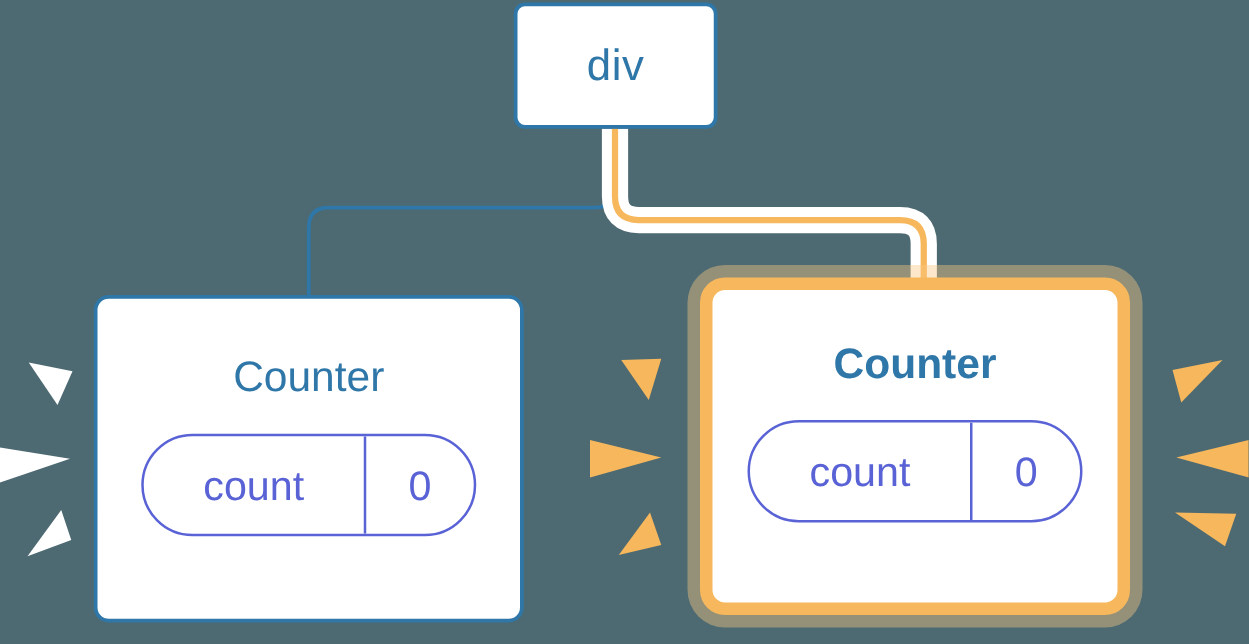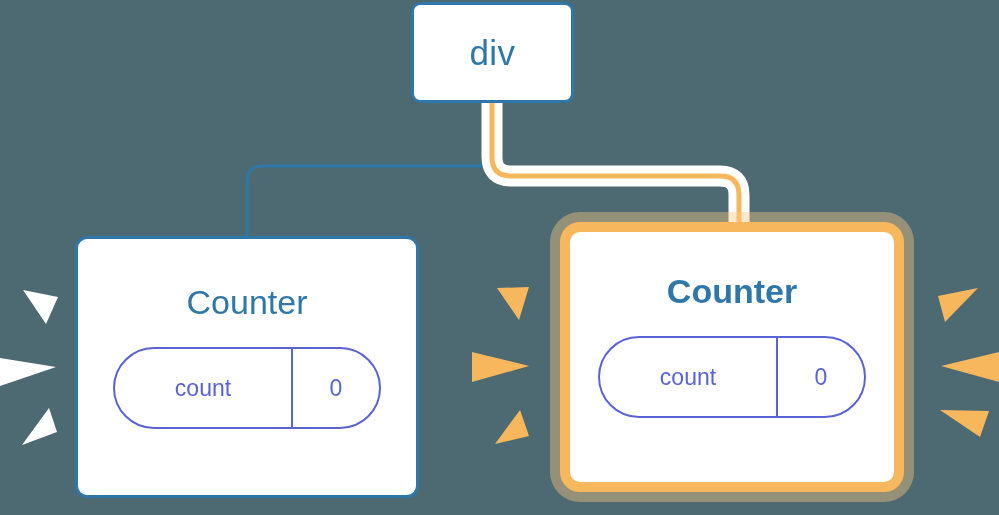--- a/index.html
+++ b/index.html
@@ -94,21 +94,21 @@
     overflow: hidden;
     background: #ffffff;
   }
   #node-counter-left .state-pill { margin-top: 28px; width: 264px; }
   #node-counter-right .state-pill { margin-top: 28px; width: 264px; }
   .pill-key, .pill-val {
     display: flex;
     align-items: center;
     justify-content: center;
     color: #5a63d6;
-    font-size: 23px;
+    font-size: 33px;
     font-weight: 400;
     line-height: 1;
   }
   .pill-key { flex: 0 0 176px; }
   .pill-val {
     flex: 1 1 auto;
     border-left: 2px solid #5a63d6;
   }
 </style>
 </head>

